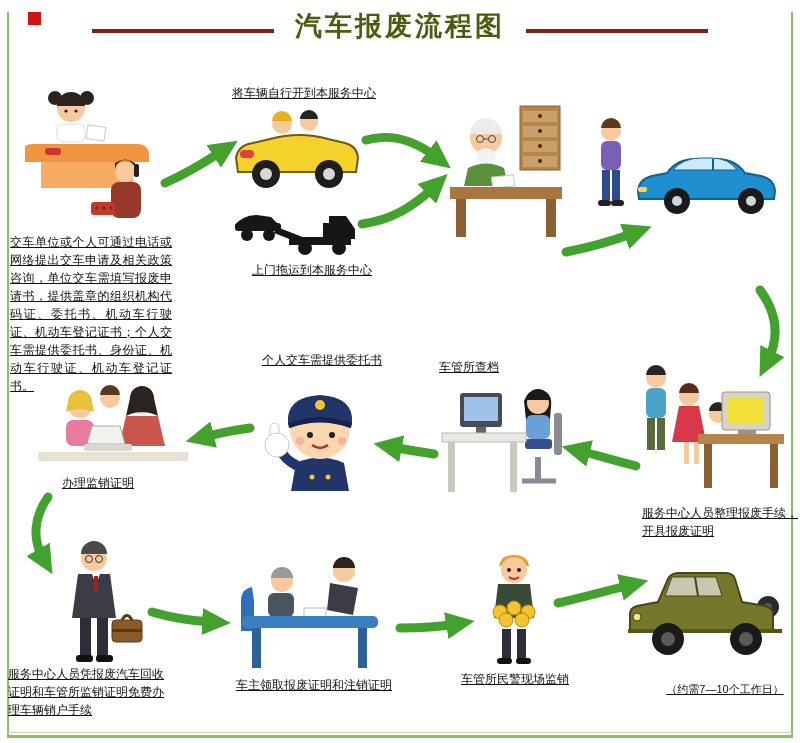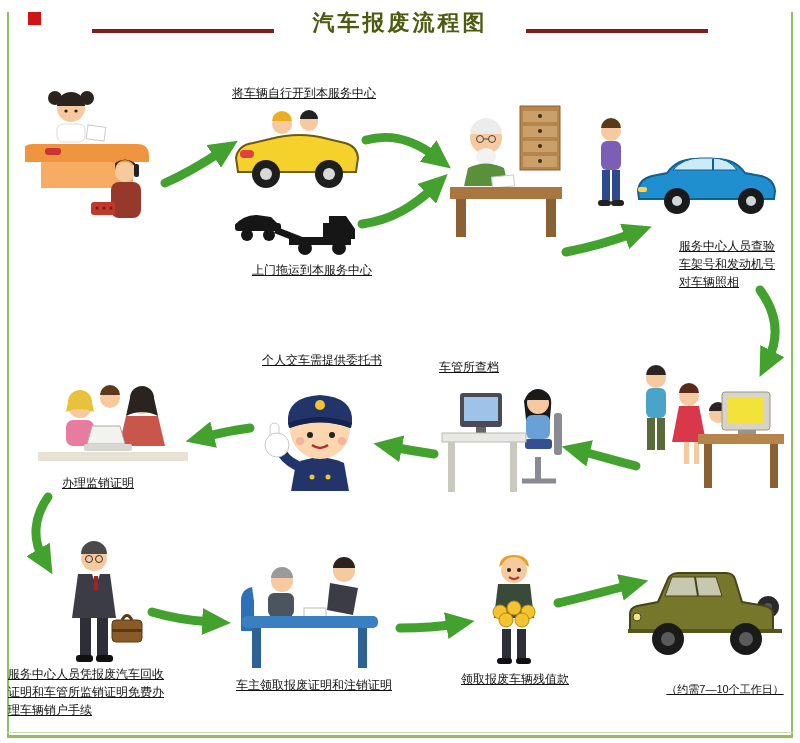--- a/index.html
+++ b/index.html
@@ -10,21 +10,21 @@
   
   .frame-line { position:absolute; background:#8fbf62; z-index:0; }
   .frame-left  { left:7px;  top:12px; bottom:8px; width:2px; }
   .frame-right { right:7px; top:12px; bottom:8px; width:2px; }
   .frame-bottom{ left:7px; right:7px; bottom:5px; height:3px; }
   .frame-bottom-light{ left:7px; right:7px; bottom:10px; height:1px; background:#c9e2aa; }
 
   
   .corner-mark { position:absolute; left:28px; top:12px; width:13px; height:13px; background:#d01414; z-index:4; }
   .page-title { position:absolute; left:0; right:0; top:8px; text-align:center;
-                font-size:22px; font-weight:bold; letter-spacing:3px; color:#4e5a10; z-index:4; }
+                font-size:27px; font-weight:bold; letter-spacing:3px; color:#4e5a10; z-index:4; }
   .title-rule { position:absolute; top:29px; height:4px; background:#7d2019; z-index:4; }
   .title-rule-left  { left:92px;  width:182px; }
   .title-rule-right { left:526px; width:182px; }
 
   
   .arrows-layer { position:absolute; left:0; top:0; z-index:1; pointer-events:none; }
 
   
   .illo { position:absolute; z-index:2; }
   .illo svg { display:block; width:100%; height:100%; }
@@ -322,27 +322,28 @@
       <line x1="73" y1="28" x2="76" y2="47" stroke="#45451a" stroke-width="2"></line>
       <circle cx="15" cy="68" r="4" fill="#f4e28a" stroke="#45451a"></circle>
       <rect x="6" y="80" width="154" height="4" fill="#55551e"></rect>
       <circle cx="46" cy="90" r="16" fill="#1a1a1a"></circle>
         <circle cx="46" cy="90" r="7" fill="#5a5a5a"></circle>
       <circle cx="124" cy="90" r="16" fill="#1a1a1a"></circle>
         <circle cx="124" cy="90" r="7" fill="#5a5a5a"></circle>
     </svg>
   </div>
 
+  <div class="caption" style="left:10px; top:233px; width:162px; text-align:justify;">交车单位或个人可通过电话或网络提出交车申请及相关政策咨询，单位交车需填写报废申请书，提供盖章的组织机构代码证、委托书、机动车行驶证、机动车登记证书；个人交车需提供委托书、身份证、机动车行驶证、机动车登记证书。</div>
   <div class="caption nowrap" style="left:232px; top:84px;">将车辆自行开到本服务中心</div>
   <div class="caption nowrap" style="left:252px; top:261px;">上门拖运到本服务中心</div>
-  <div class="caption" style="left:679px; top:237px; width:100px;">服务中心人员查验车架号和发动机号对车辆照相</div>
+  <div class="caption" style="left:642px; top:504px; width:158px;">服务中心人员整理报废手续，开具报废证明</div>
   <div class="caption nowrap" style="left:439px; top:358px;">车管所查档</div>
   <div class="caption nowrap" style="left:262px; top:351px;">个人交车需提供委托书</div>
   <div class="caption nowrap" style="left:62px; top:474px;">办理监销证明</div>
   <div class="caption nowrap" style="left:236px; top:676px;">车主领取报废证明和注销证明</div>
   <div class="caption" style="left:8px; top:665px; width:160px;">服务中心人员凭报废汽车回收证明和车管所监销证明免费办理车辆销户手续</div>
-  <div class="caption nowrap" style="left:461px; top:670px;">领取报废车辆残值款</div>
+  <div class="caption nowrap" style="left:461px; top:670px;">车管所民警现场监销</div>
 
   <div class="caption done-caption" style="left:650px; top:673px; width:150px;">
     <div class="done-note">（约需7—10个工作日）</div>
   </div>
 
 </div>
 
 </body></html>

